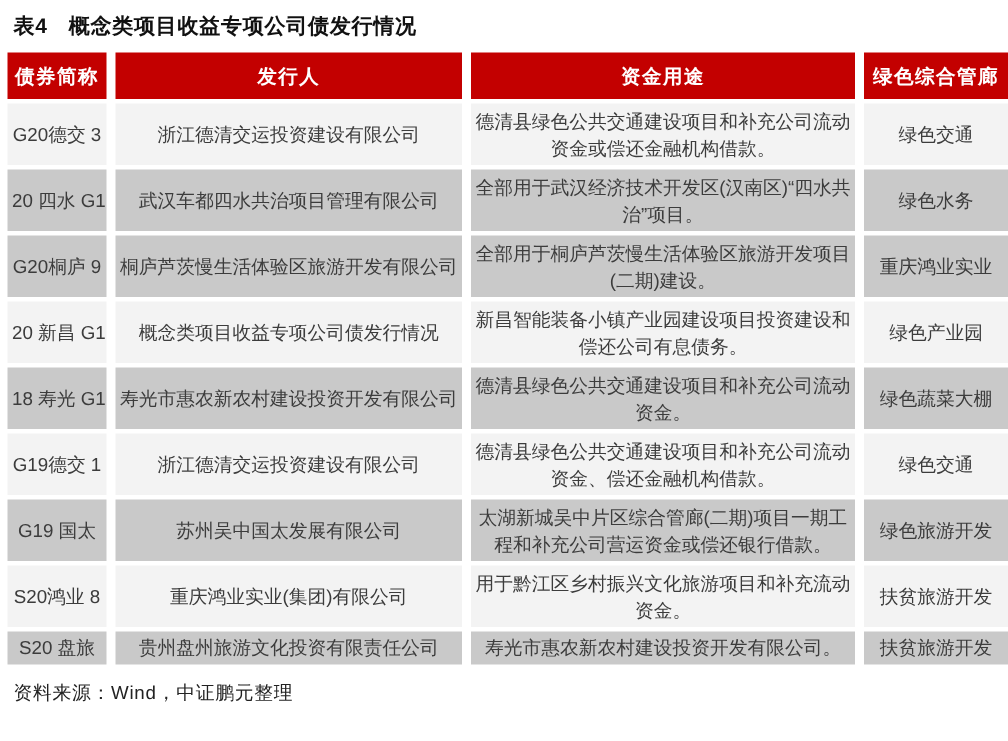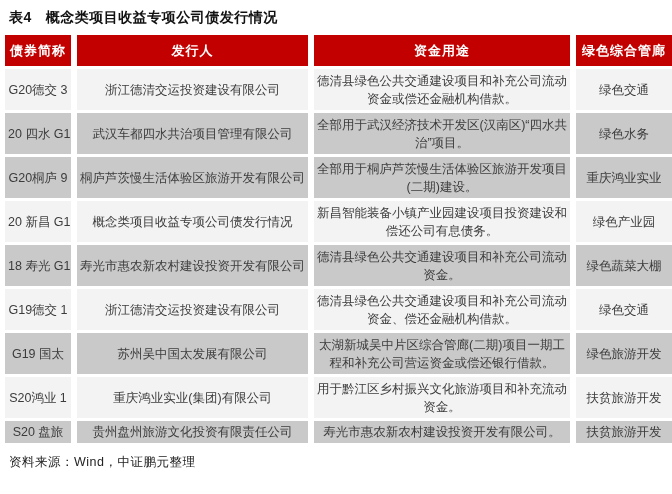--- a/index.html
+++ b/index.html
@@ -128,21 +128,21 @@
         <td class="use-cell">德清县绿色公共交通建设项目和补充公司流动资金、偿还金融机构借款。</td>
         <td class="type-cell">绿色交通</td>
       </tr>
       <tr class="row-gray h2">
         <td class="bond-cell">G19 国太</td>
         <td class="issuer-cell">苏州吴中国太发展有限公司</td>
         <td class="use-cell">太湖新城吴中片区综合管廊(二期)项目一期工程和补充公司营运资金或偿还银行借款。</td>
         <td class="type-cell">绿色旅游开发</td>
       </tr>
       <tr class="row-light h2">
-        <td class="bond-cell">S20鸿业 1</td>
+        <td class="bond-cell">S20鸿业 8</td>
         <td class="issuer-cell">重庆鸿业实业(集团)有限公司</td>
         <td class="use-cell">用于黔江区乡村振兴文化旅游项目和补充流动资金。</td>
         <td class="type-cell">扶贫旅游开发</td>
       </tr>
       <tr class="row-gray h1">
         <td class="bond-cell">S20 盘旅</td>
         <td class="issuer-cell">贵州盘州旅游文化投资有限责任公司</td>
         <td class="use-cell">寿光市惠农新农村建设投资开发有限公司。</td>
         <td class="type-cell">扶贫旅游开发</td>
       </tr>

